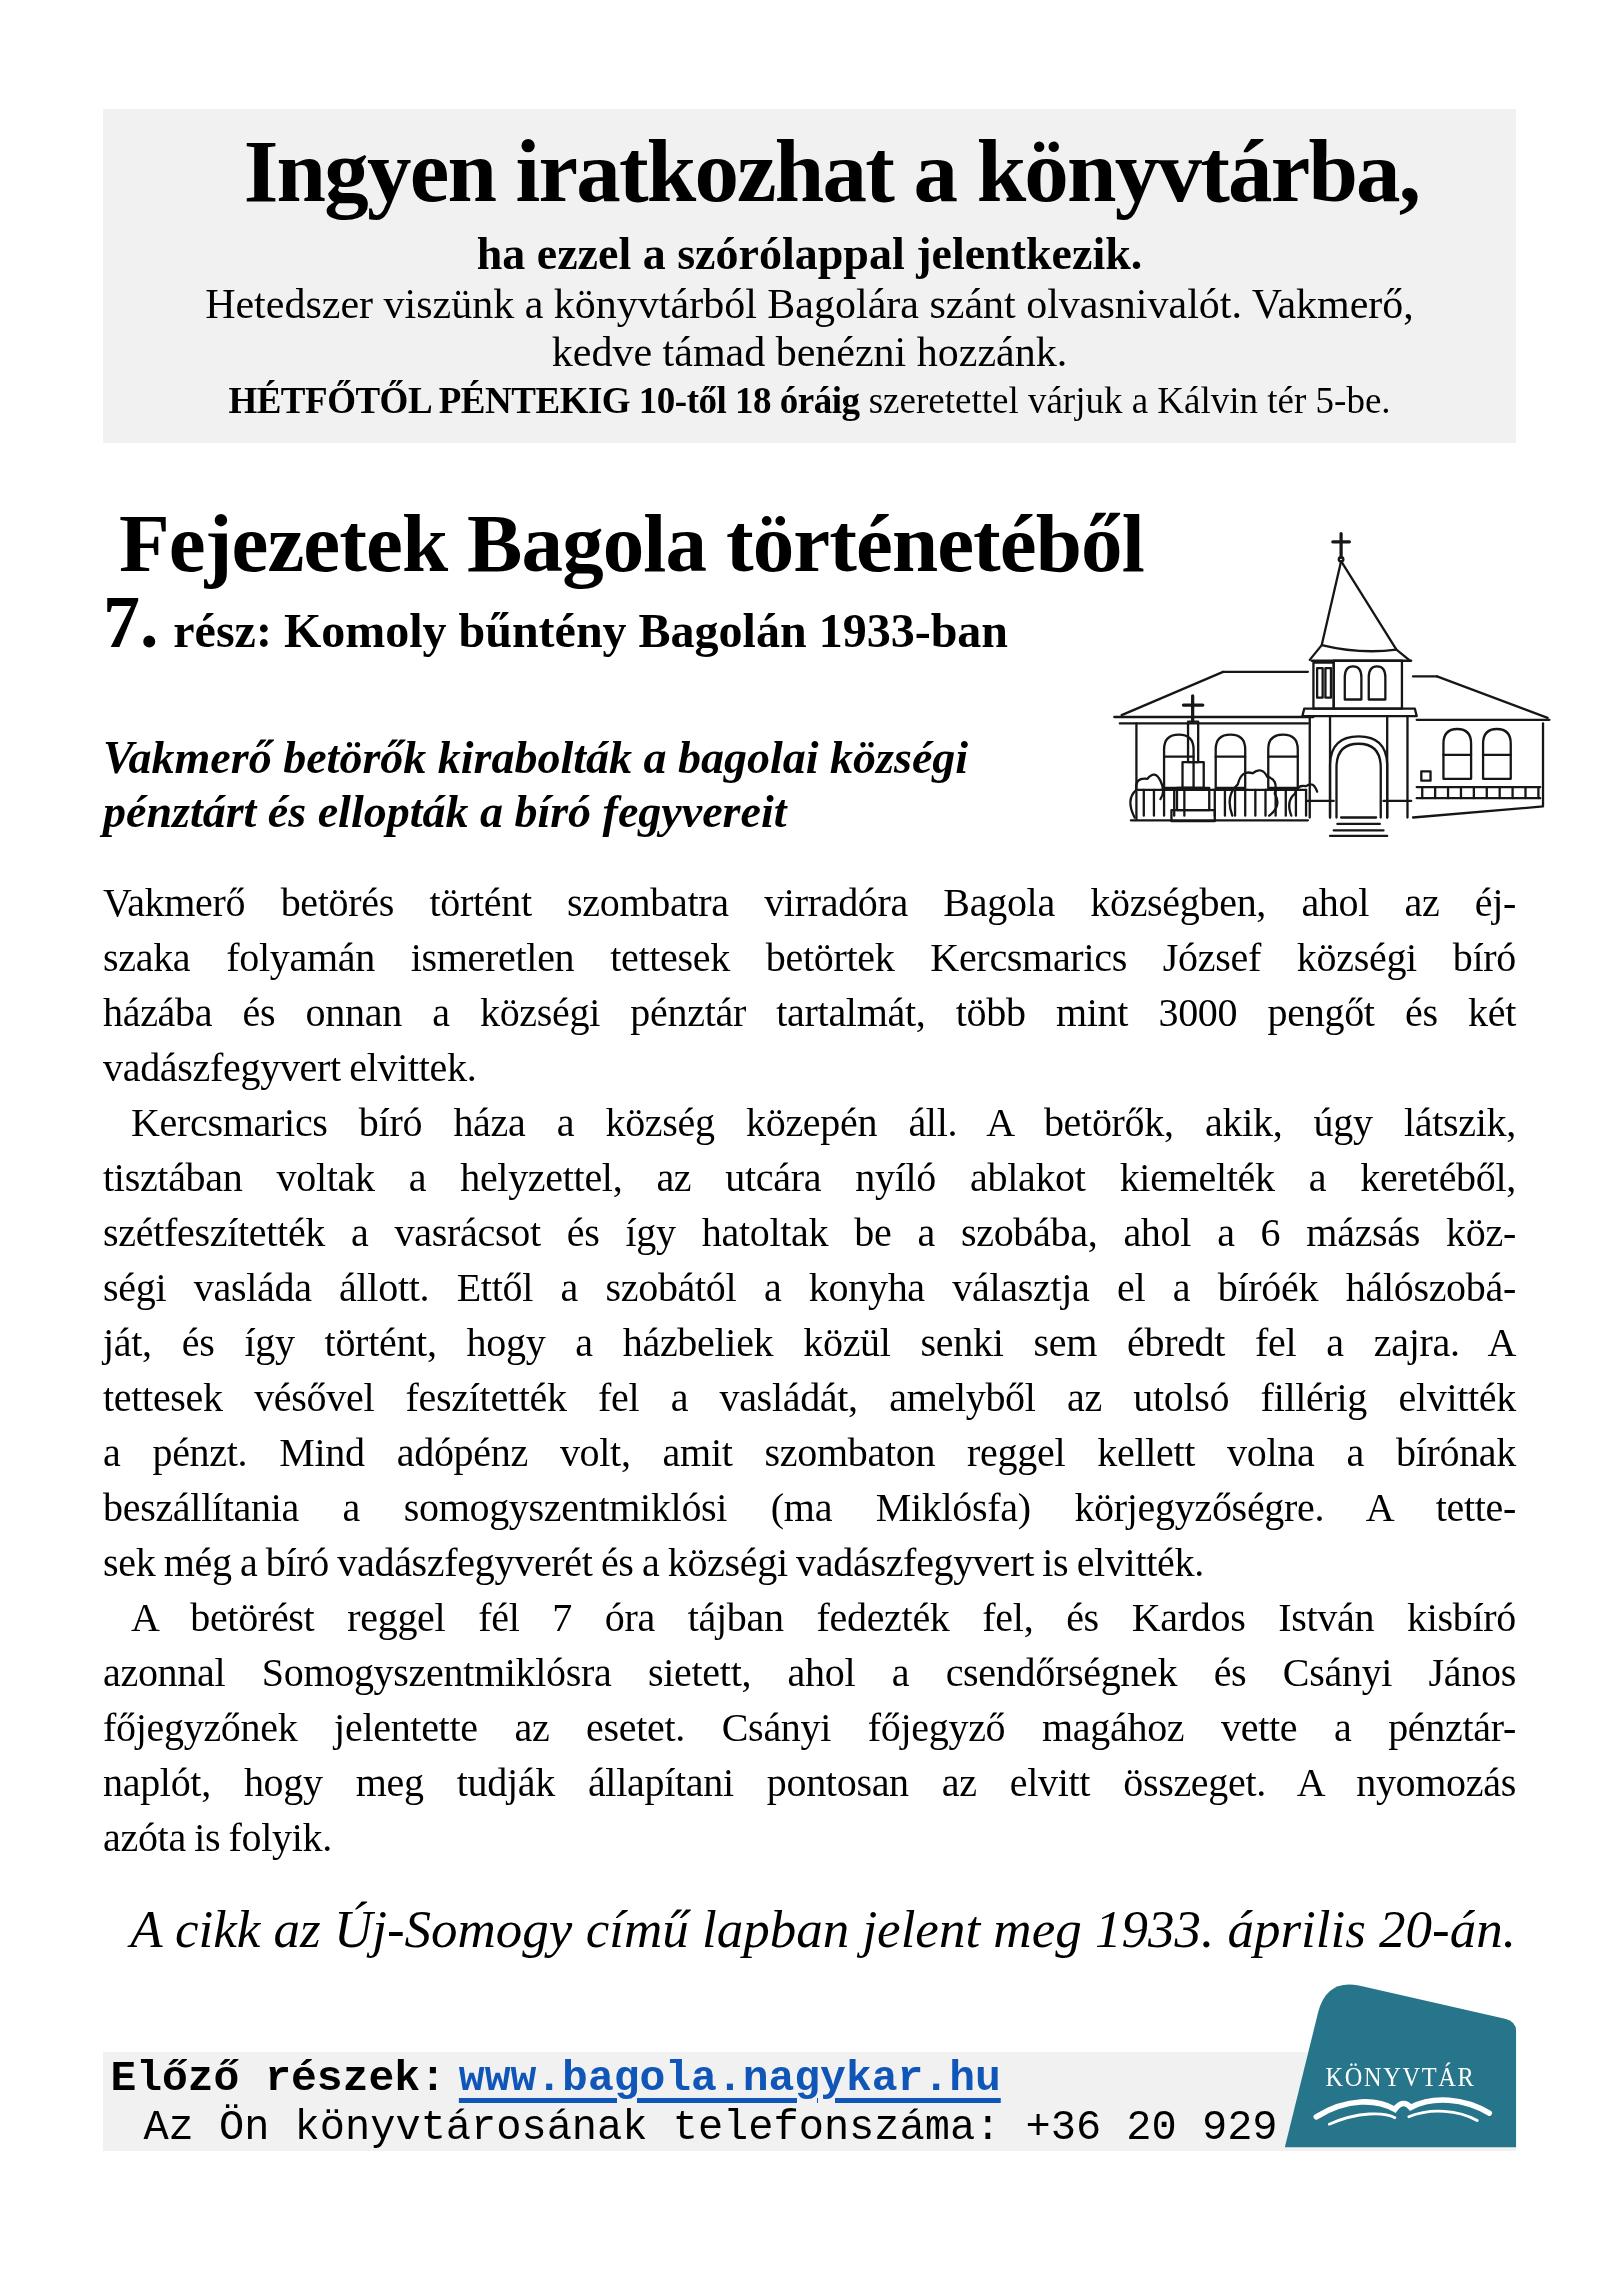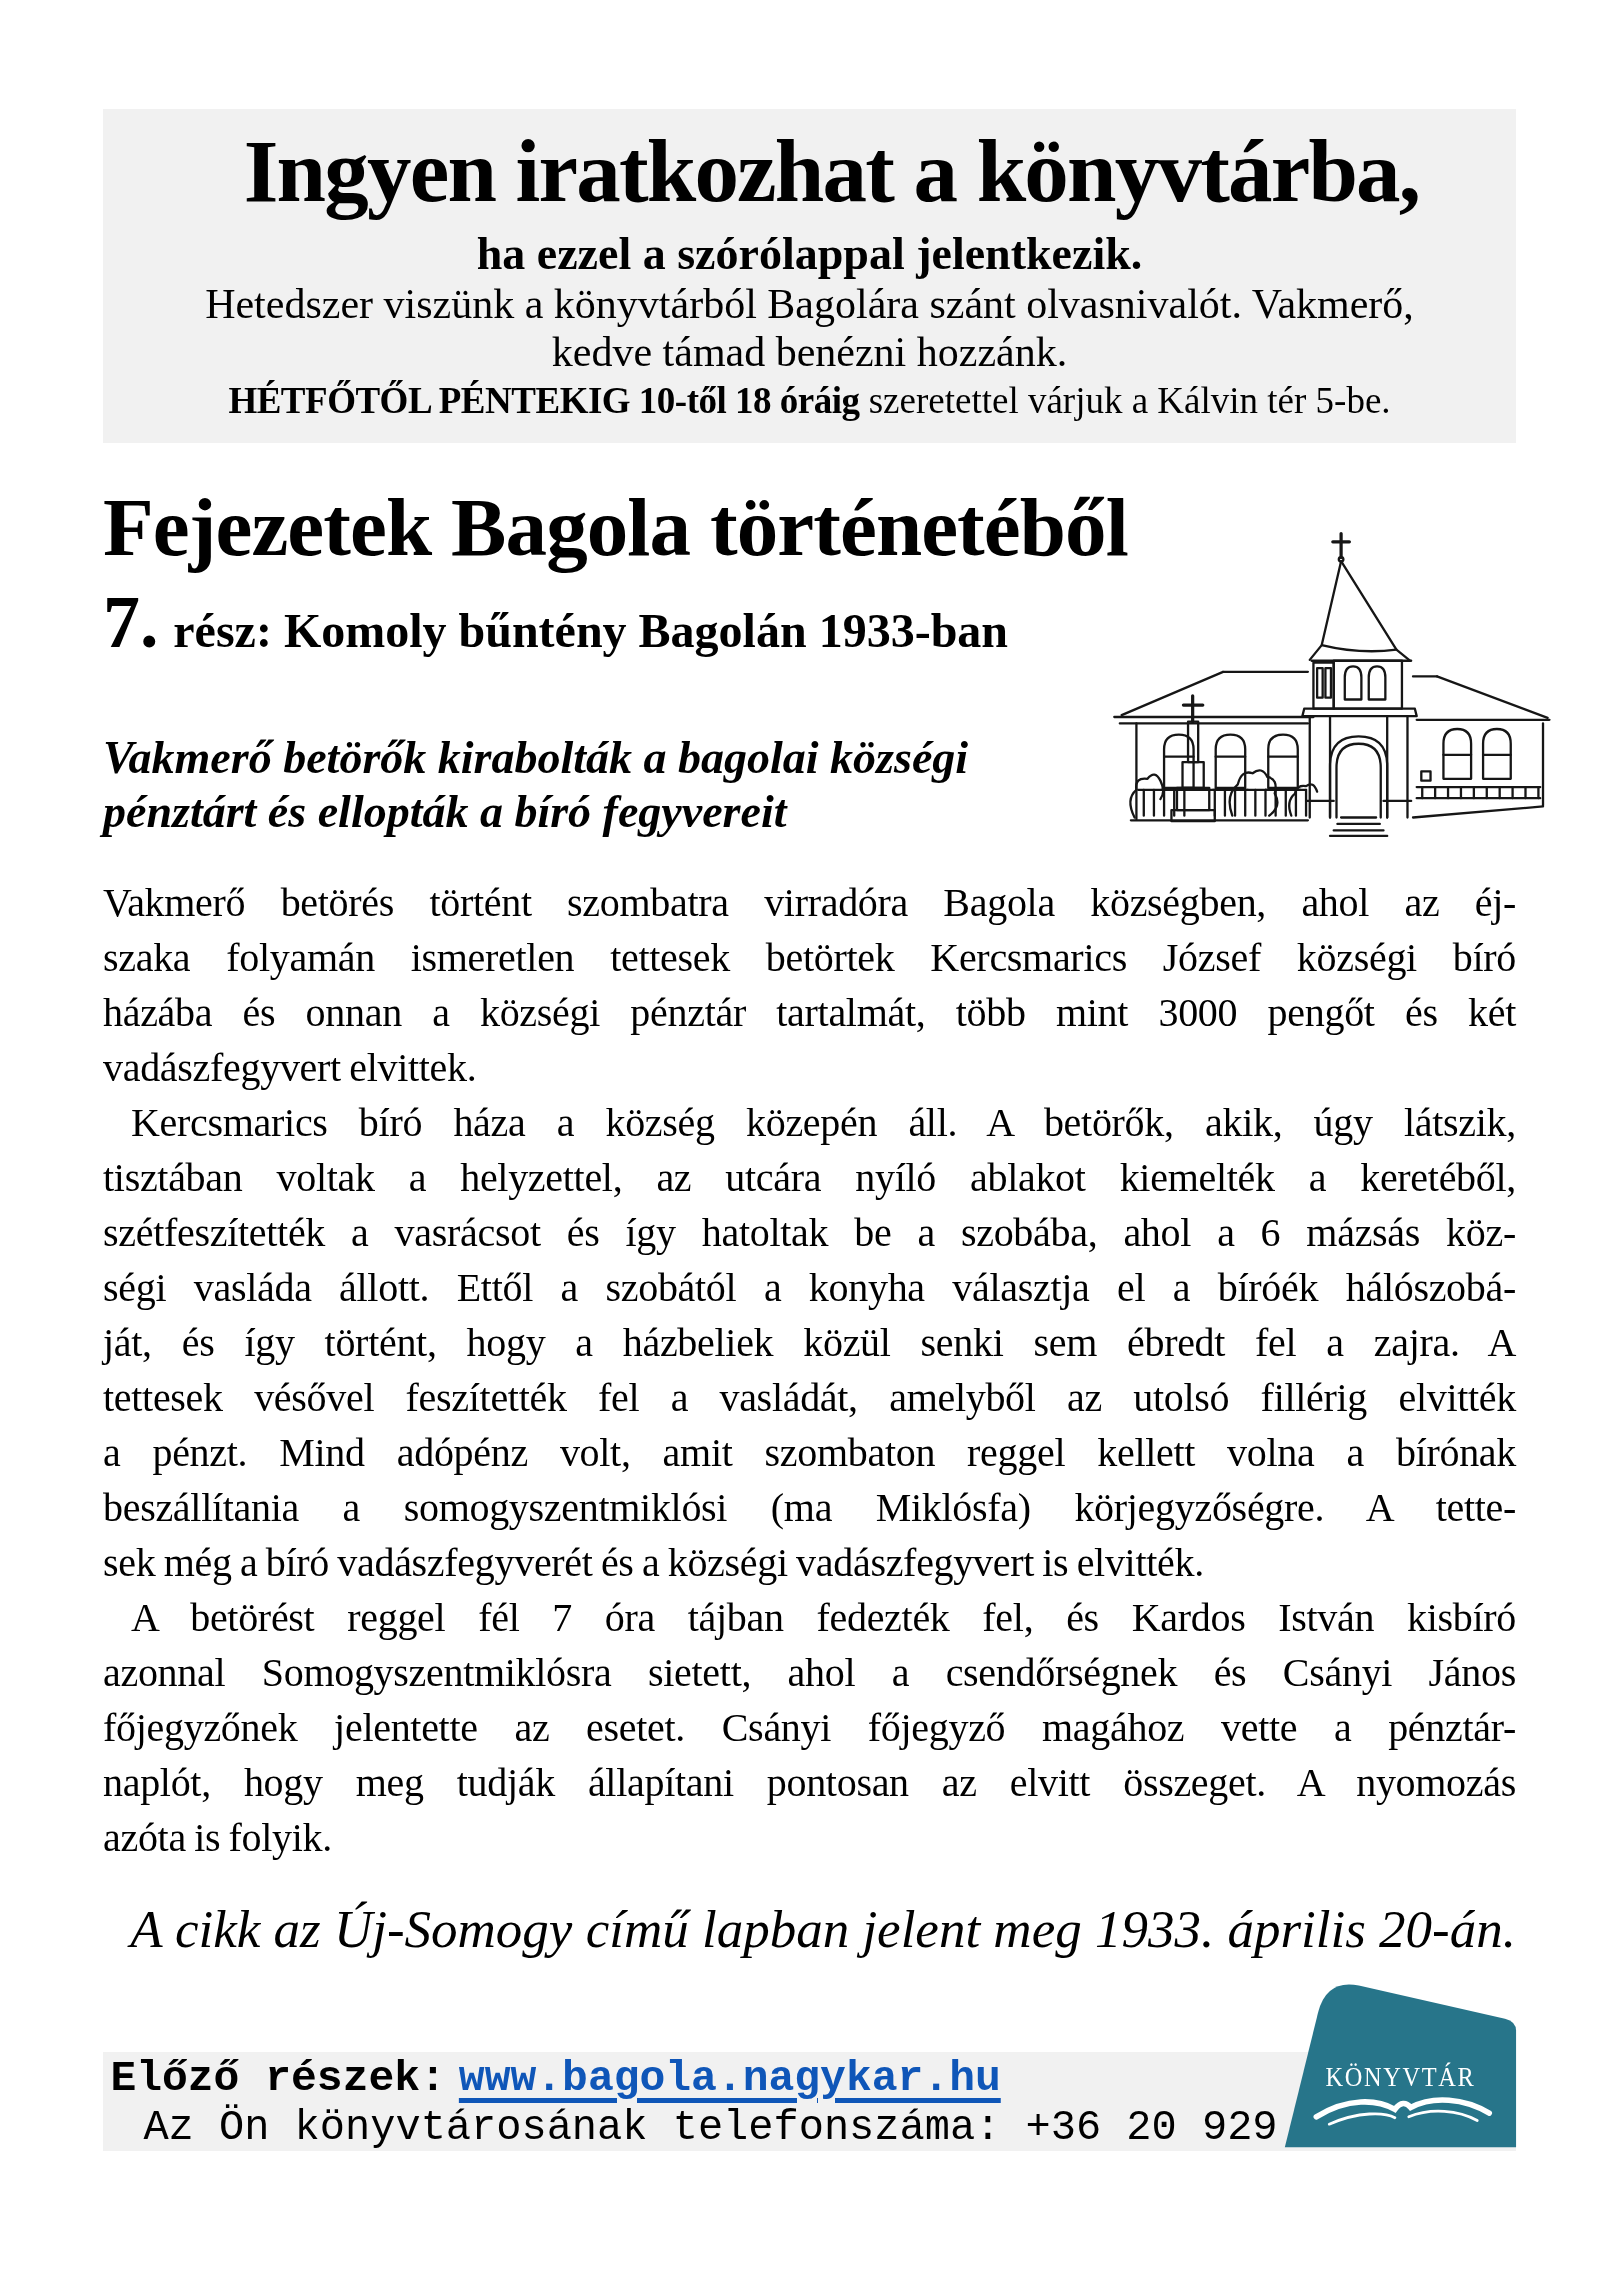--- a/index.html
+++ b/index.html
@@ -46,21 +46,21 @@
     font-size: 37px;
     line-height: 50px;
     white-space: nowrap;
   }
   .promo-hours b { letter-spacing: -0.5px; }
 
   
   .article-title {
     position: absolute;
     left: 103px; top: 480px;
-    margin: 0;
+    margin: 16px;
     font-size: 83px;
     font-weight: bold;
     letter-spacing: -0.9px;
     line-height: 1.15;
     white-space: nowrap;
   }
   .part-line {
     position: absolute;
     left: 103px; top: 585px;
     display: flex;

